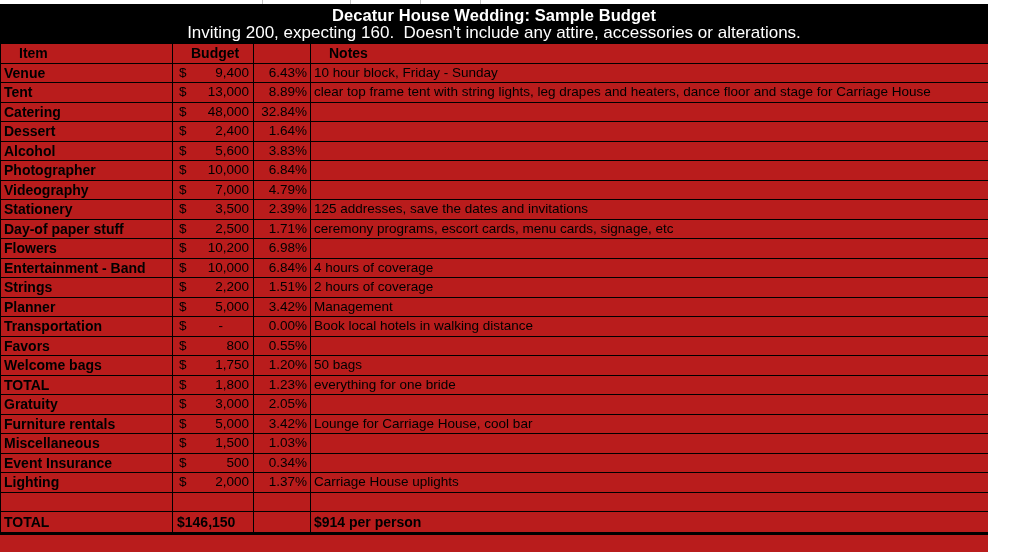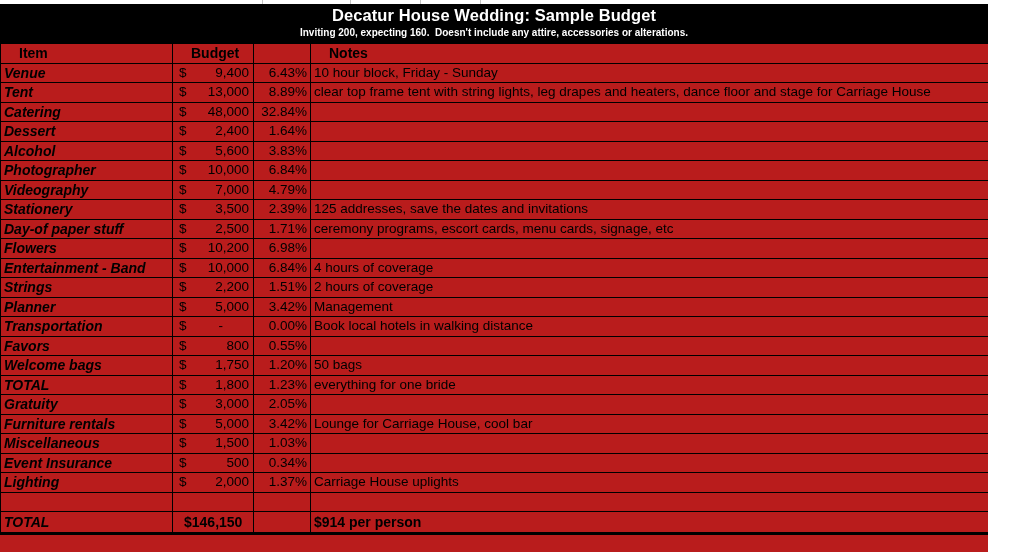--- a/index.html
+++ b/index.html
@@ -33,22 +33,22 @@
     text-align: center;
     padding: 1px 0 2px 0;
   }
   .band .title {
     font-size: 16.5px;
     font-weight: bold;
     line-height: 20px;
     letter-spacing: 0.1px;
   }
   .band .subtitle {
-    font-size: 10px;
-    font-weight: bold;
+    font-size: 17px;
+    font-weight: normal;
     line-height: 16px;
     white-space: pre;
   }
   table.budget {
     border-collapse: collapse;
     table-layout: fixed;
     width: 1024px;
   }
   col.c-item   { width: 172px; }
   col.c-amount { width: 81px; }
@@ -71,42 +71,41 @@
     font-weight: bold;
     font-size: 14px;
     padding-left: 18px;
     border-bottom: 1.5px solid #000000;
     height: 17.5px;
   }
   td.item {
     font-weight: bold;
     font-size: 14px;
     padding-left: 3px;
-    font-style: italic;
   }
   .amt {
     display: flex;
     justify-content: space-between;
     align-items: baseline;
     padding: 0 4px 0 6px;
   }
   .amt .val.dash { padding-right: 26px; }
   td.pct {
     text-align: right;
     padding-right: 3px;
   }
   td.note { padding-left: 3px; }
   tr.total-row td {
     border-top: 1.5px solid #000000;
     border-bottom: 3px solid #000000;
     font-weight: bold;
     font-size: 14px;
     height: 19.5px;
   }
-  td.total-amt { padding-left: 11px; border-radius: 8px; }
+  td.total-amt { padding-left: 4px; border-radius: 8px; }
 </style>
 </head>
 <body>
 
 <div class="sheet">
 
   <div class="top-strip">
     <div class="tick" style="left:262px"></div>
     <div class="tick" style="left:350px"></div>
     <div class="tick" style="left:420px"></div>

